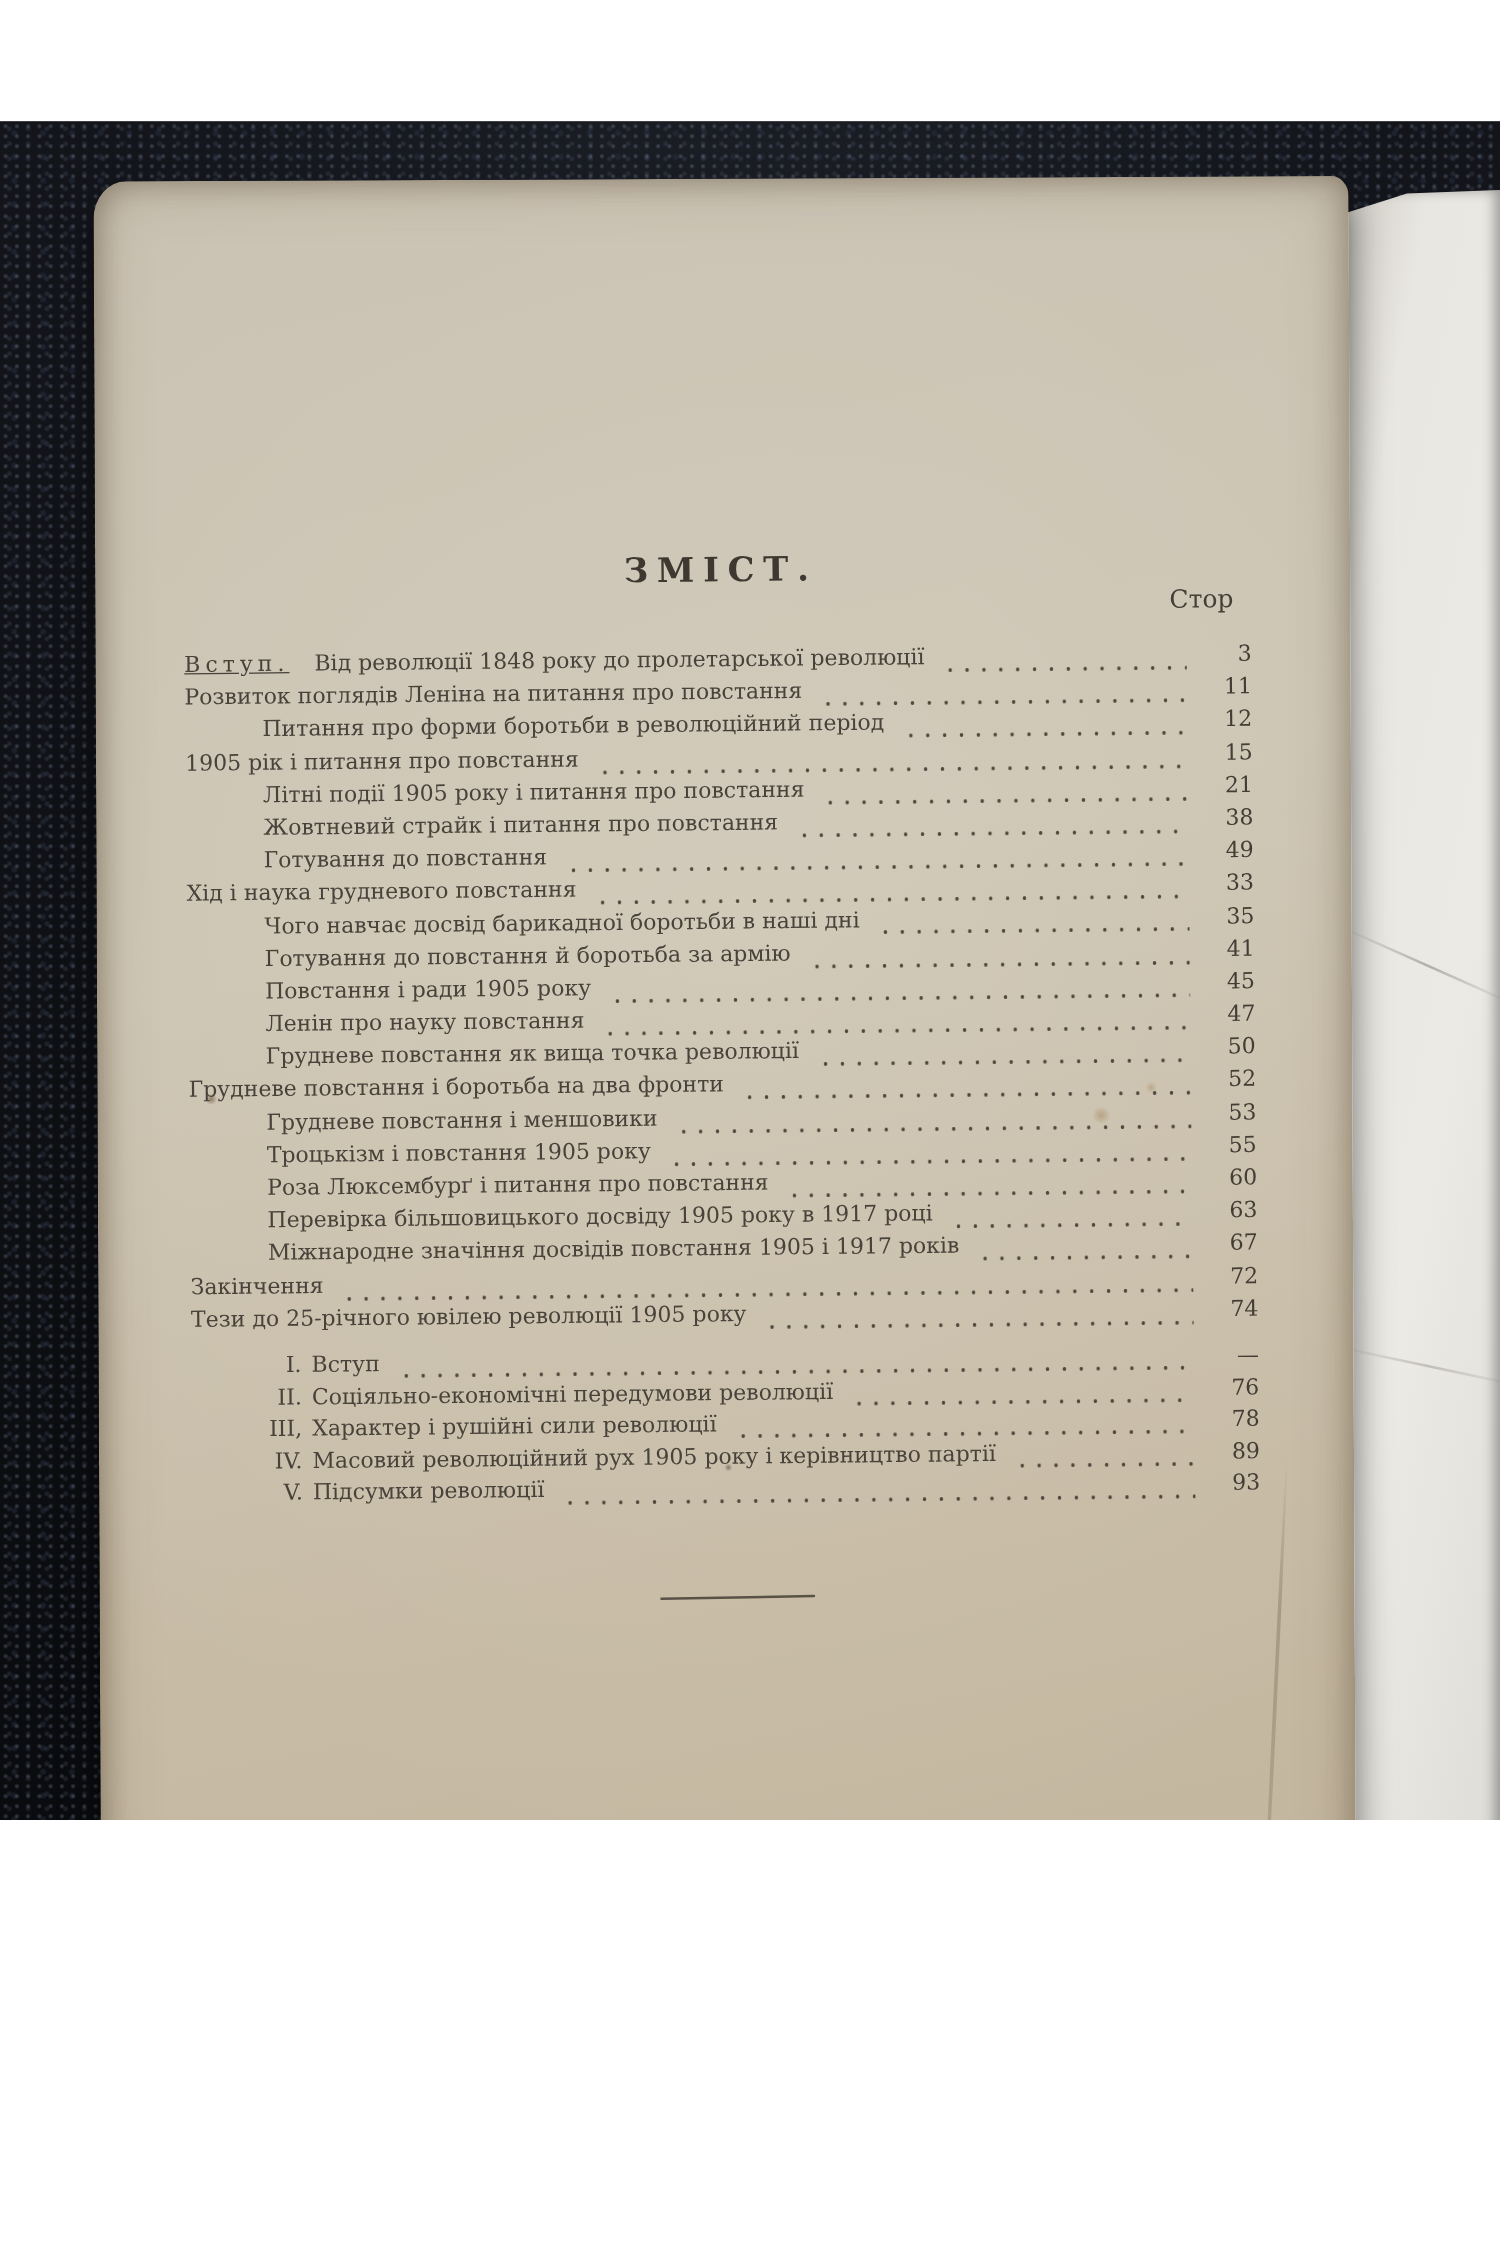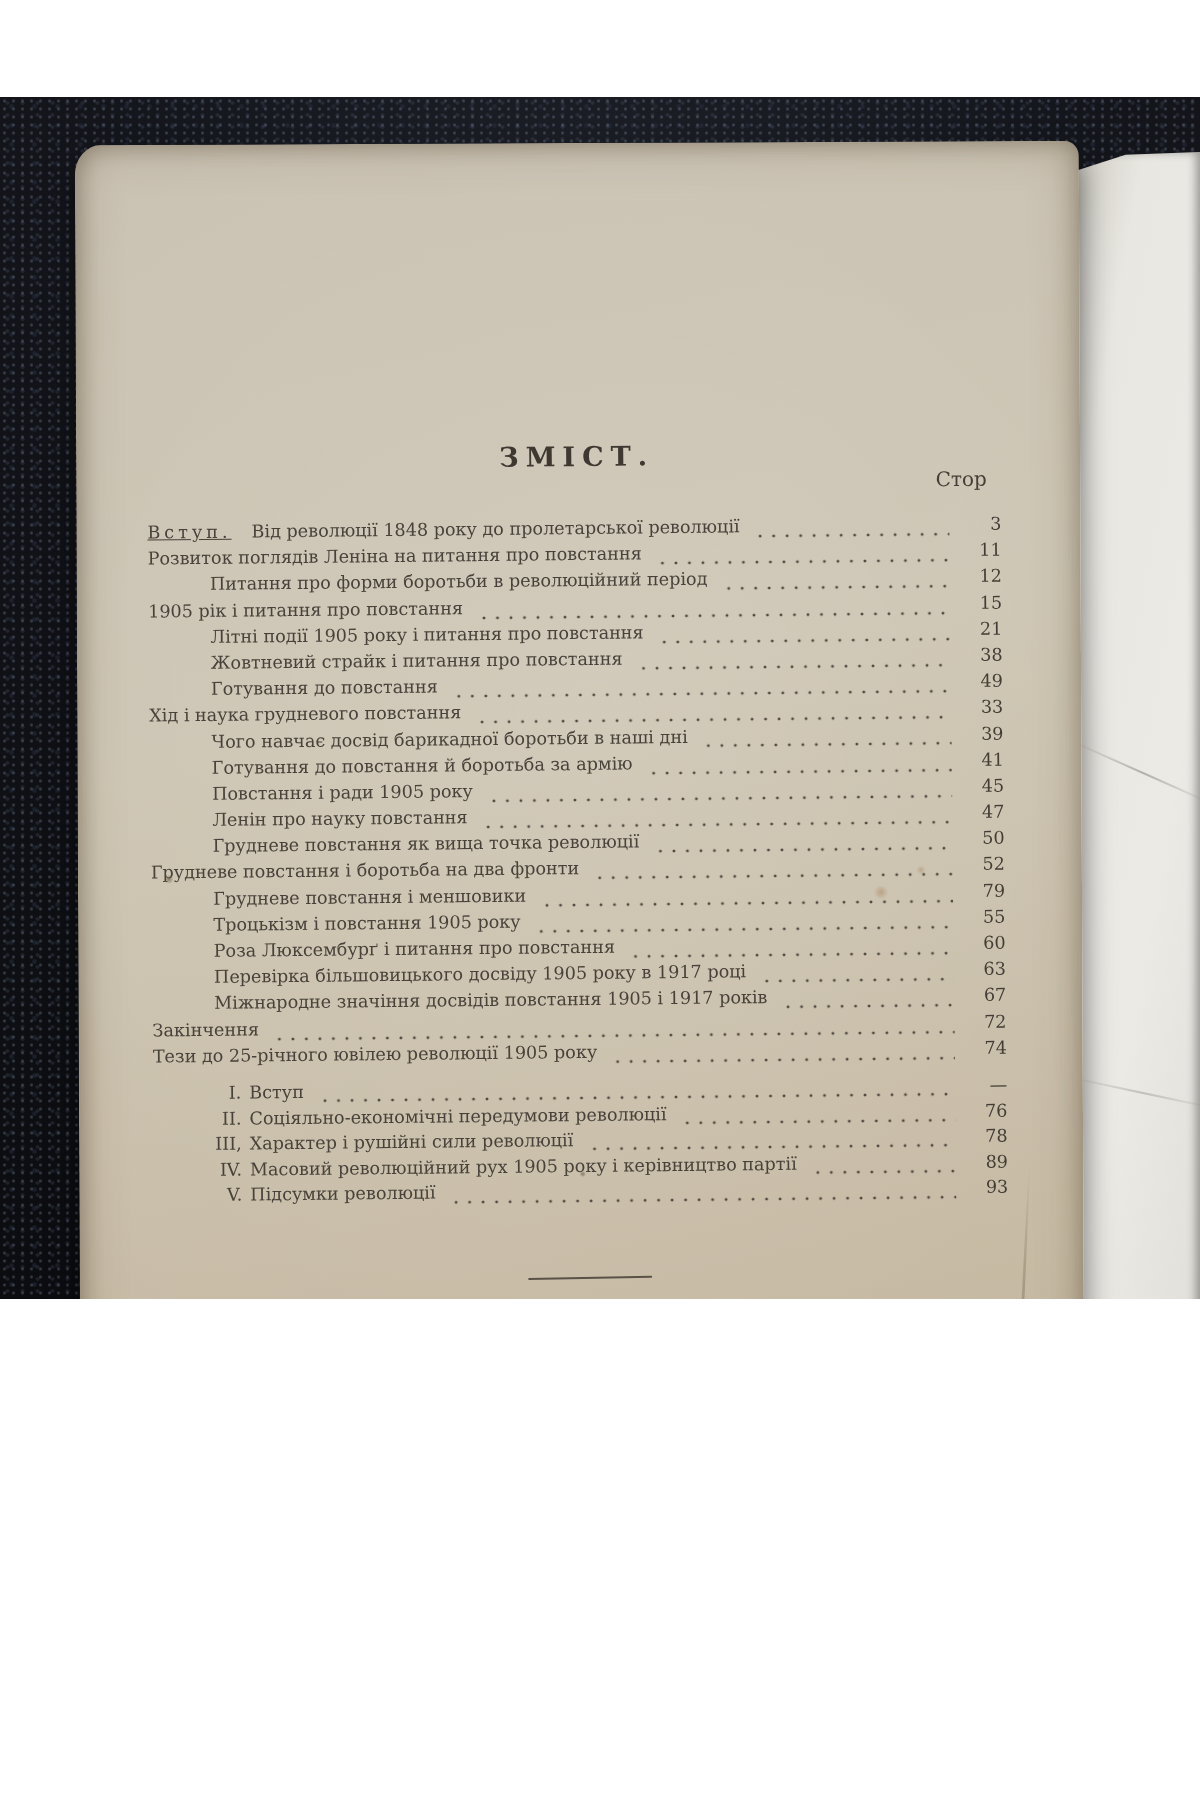--- a/index.html
+++ b/index.html
@@ -1,16 +1,16 @@
 <!DOCTYPE html>
 <html><head>
 <meta charset="utf-8">
 <style>
   html,body{margin:0;padding:0;background:#ffffff;}
-  .canvas{position:relative;width:1200px;height:1299px;background:#ffffff;overflow:hidden;
+  .canvas{position:relative;width:1200px;height:1456px;background:#ffffff;overflow:hidden;
           font-family:"DejaVu Serif", serif;}
   
   .photo{position:absolute;left:0;top:97px;width:1200px;height:1606px;overflow:hidden;}
   .leather{position:absolute;inset:0;background-color:#0e1014;
     background-image:
       radial-gradient(circle, rgba(150,160,185,.28) 0.9px, transparent 2.1px),
       radial-gradient(circle, rgba(95,105,130,.22) 1.1px, transparent 2.6px),
       radial-gradient(circle, rgba(45,55,75,.40) 1.4px, transparent 3.2px),
       radial-gradient(70% 35% at 50% 12%, rgba(110,120,145,.14), transparent 70%),
       linear-gradient(180deg,#13151b 0%,#0d0f13 55%,#08090c 100%);
@@ -128,21 +128,21 @@
               <span class="num">49</span>
             </div>
             <div class="row">
               <span class="lbl">Хід і наука грудневого повстання</span>
               <span class="leader"></span>
               <span class="num">33</span>
             </div>
             <div class="row ind">
               <span class="lbl">Чого навчає досвід барикадної боротьби в наші дні</span>
               <span class="leader"></span>
-              <span class="num">39</span>
+              <span class="num">35</span>
             </div>
             <div class="row ind">
               <span class="lbl">Готування до повстання й боротьба за армію</span>
               <span class="leader"></span>
               <span class="num">41</span>
             </div>
             <div class="row ind">
               <span class="lbl">Повстання і ради 1905 року</span>
               <span class="leader"></span>
               <span class="num">45</span>
@@ -158,21 +158,21 @@
               <span class="num">50</span>
             </div>
             <div class="row">
               <span class="lbl">Грудневе повстання і боротьба на два фронти</span>
               <span class="leader"></span>
               <span class="num">52</span>
             </div>
             <div class="row ind">
               <span class="lbl">Грудневе повстання і меншовики</span>
               <span class="leader"></span>
-              <span class="num">79</span>
+              <span class="num">53</span>
             </div>
             <div class="row ind">
               <span class="lbl">Троцькізм і повстання 1905 року</span>
               <span class="leader"></span>
               <span class="num">55</span>
             </div>
             <div class="row ind">
               <span class="lbl">Роза Люксембурґ і питання про повстання</span>
               <span class="leader"></span>
               <span class="num">60</span>

